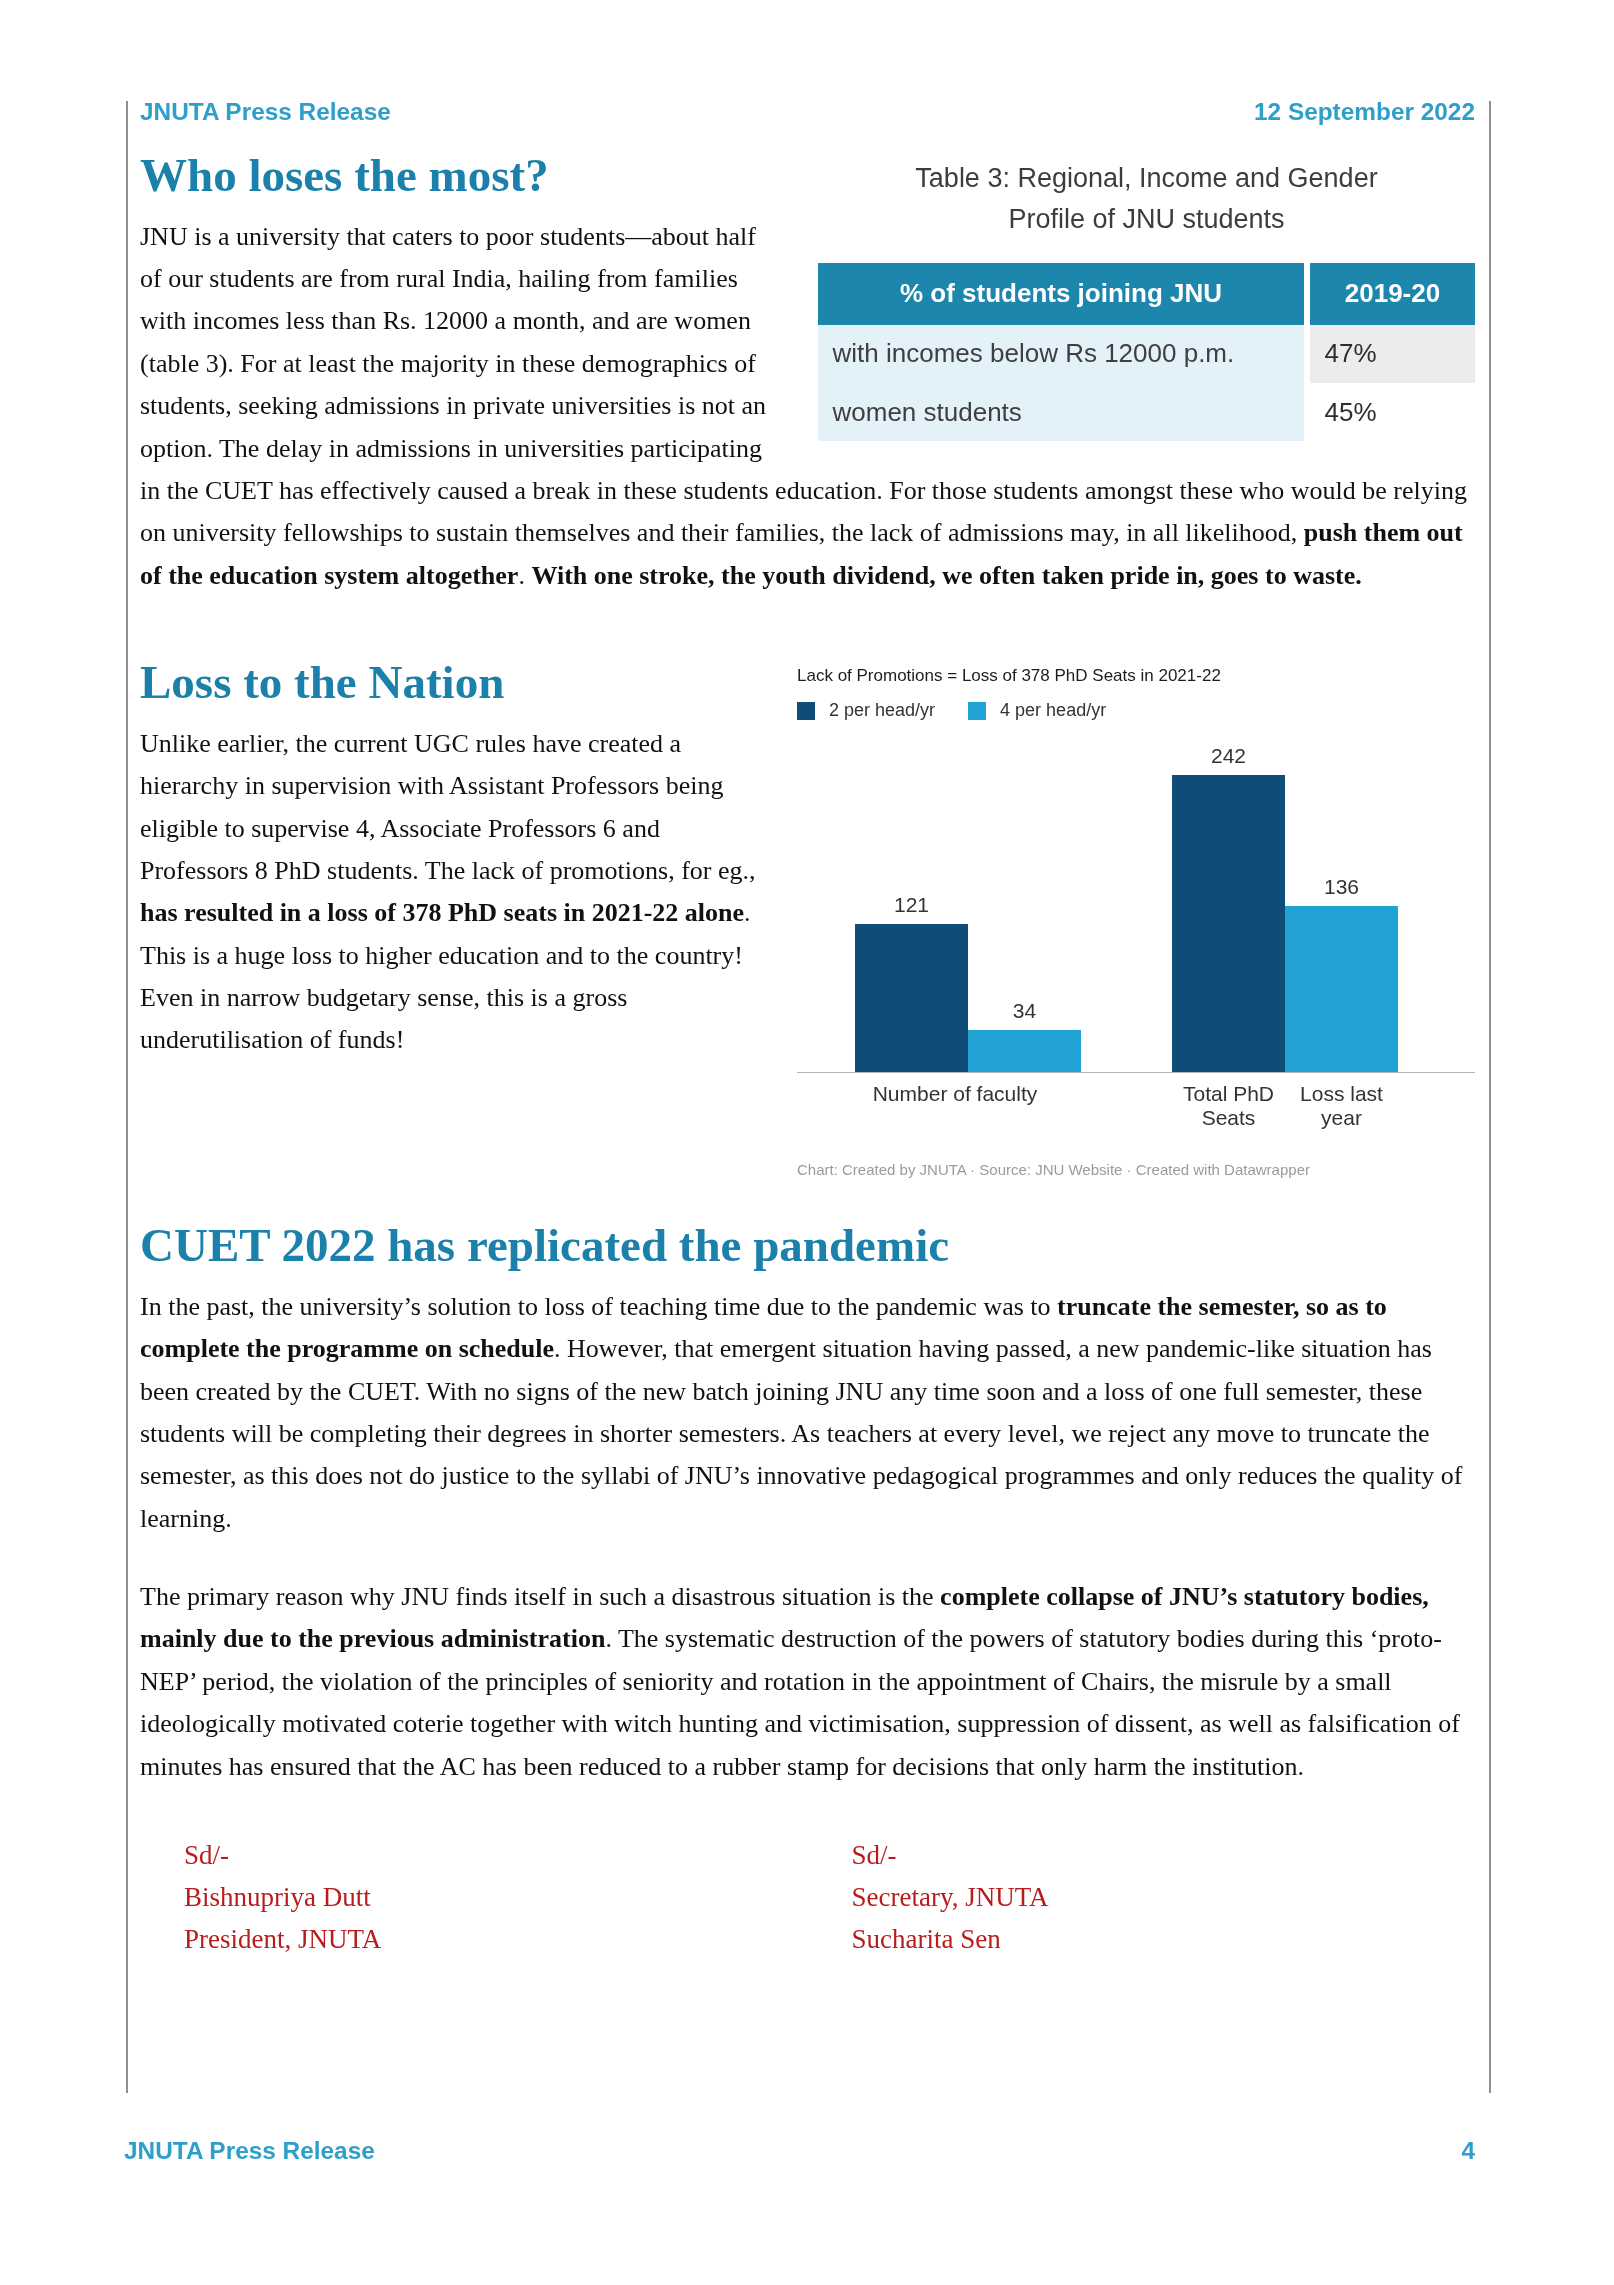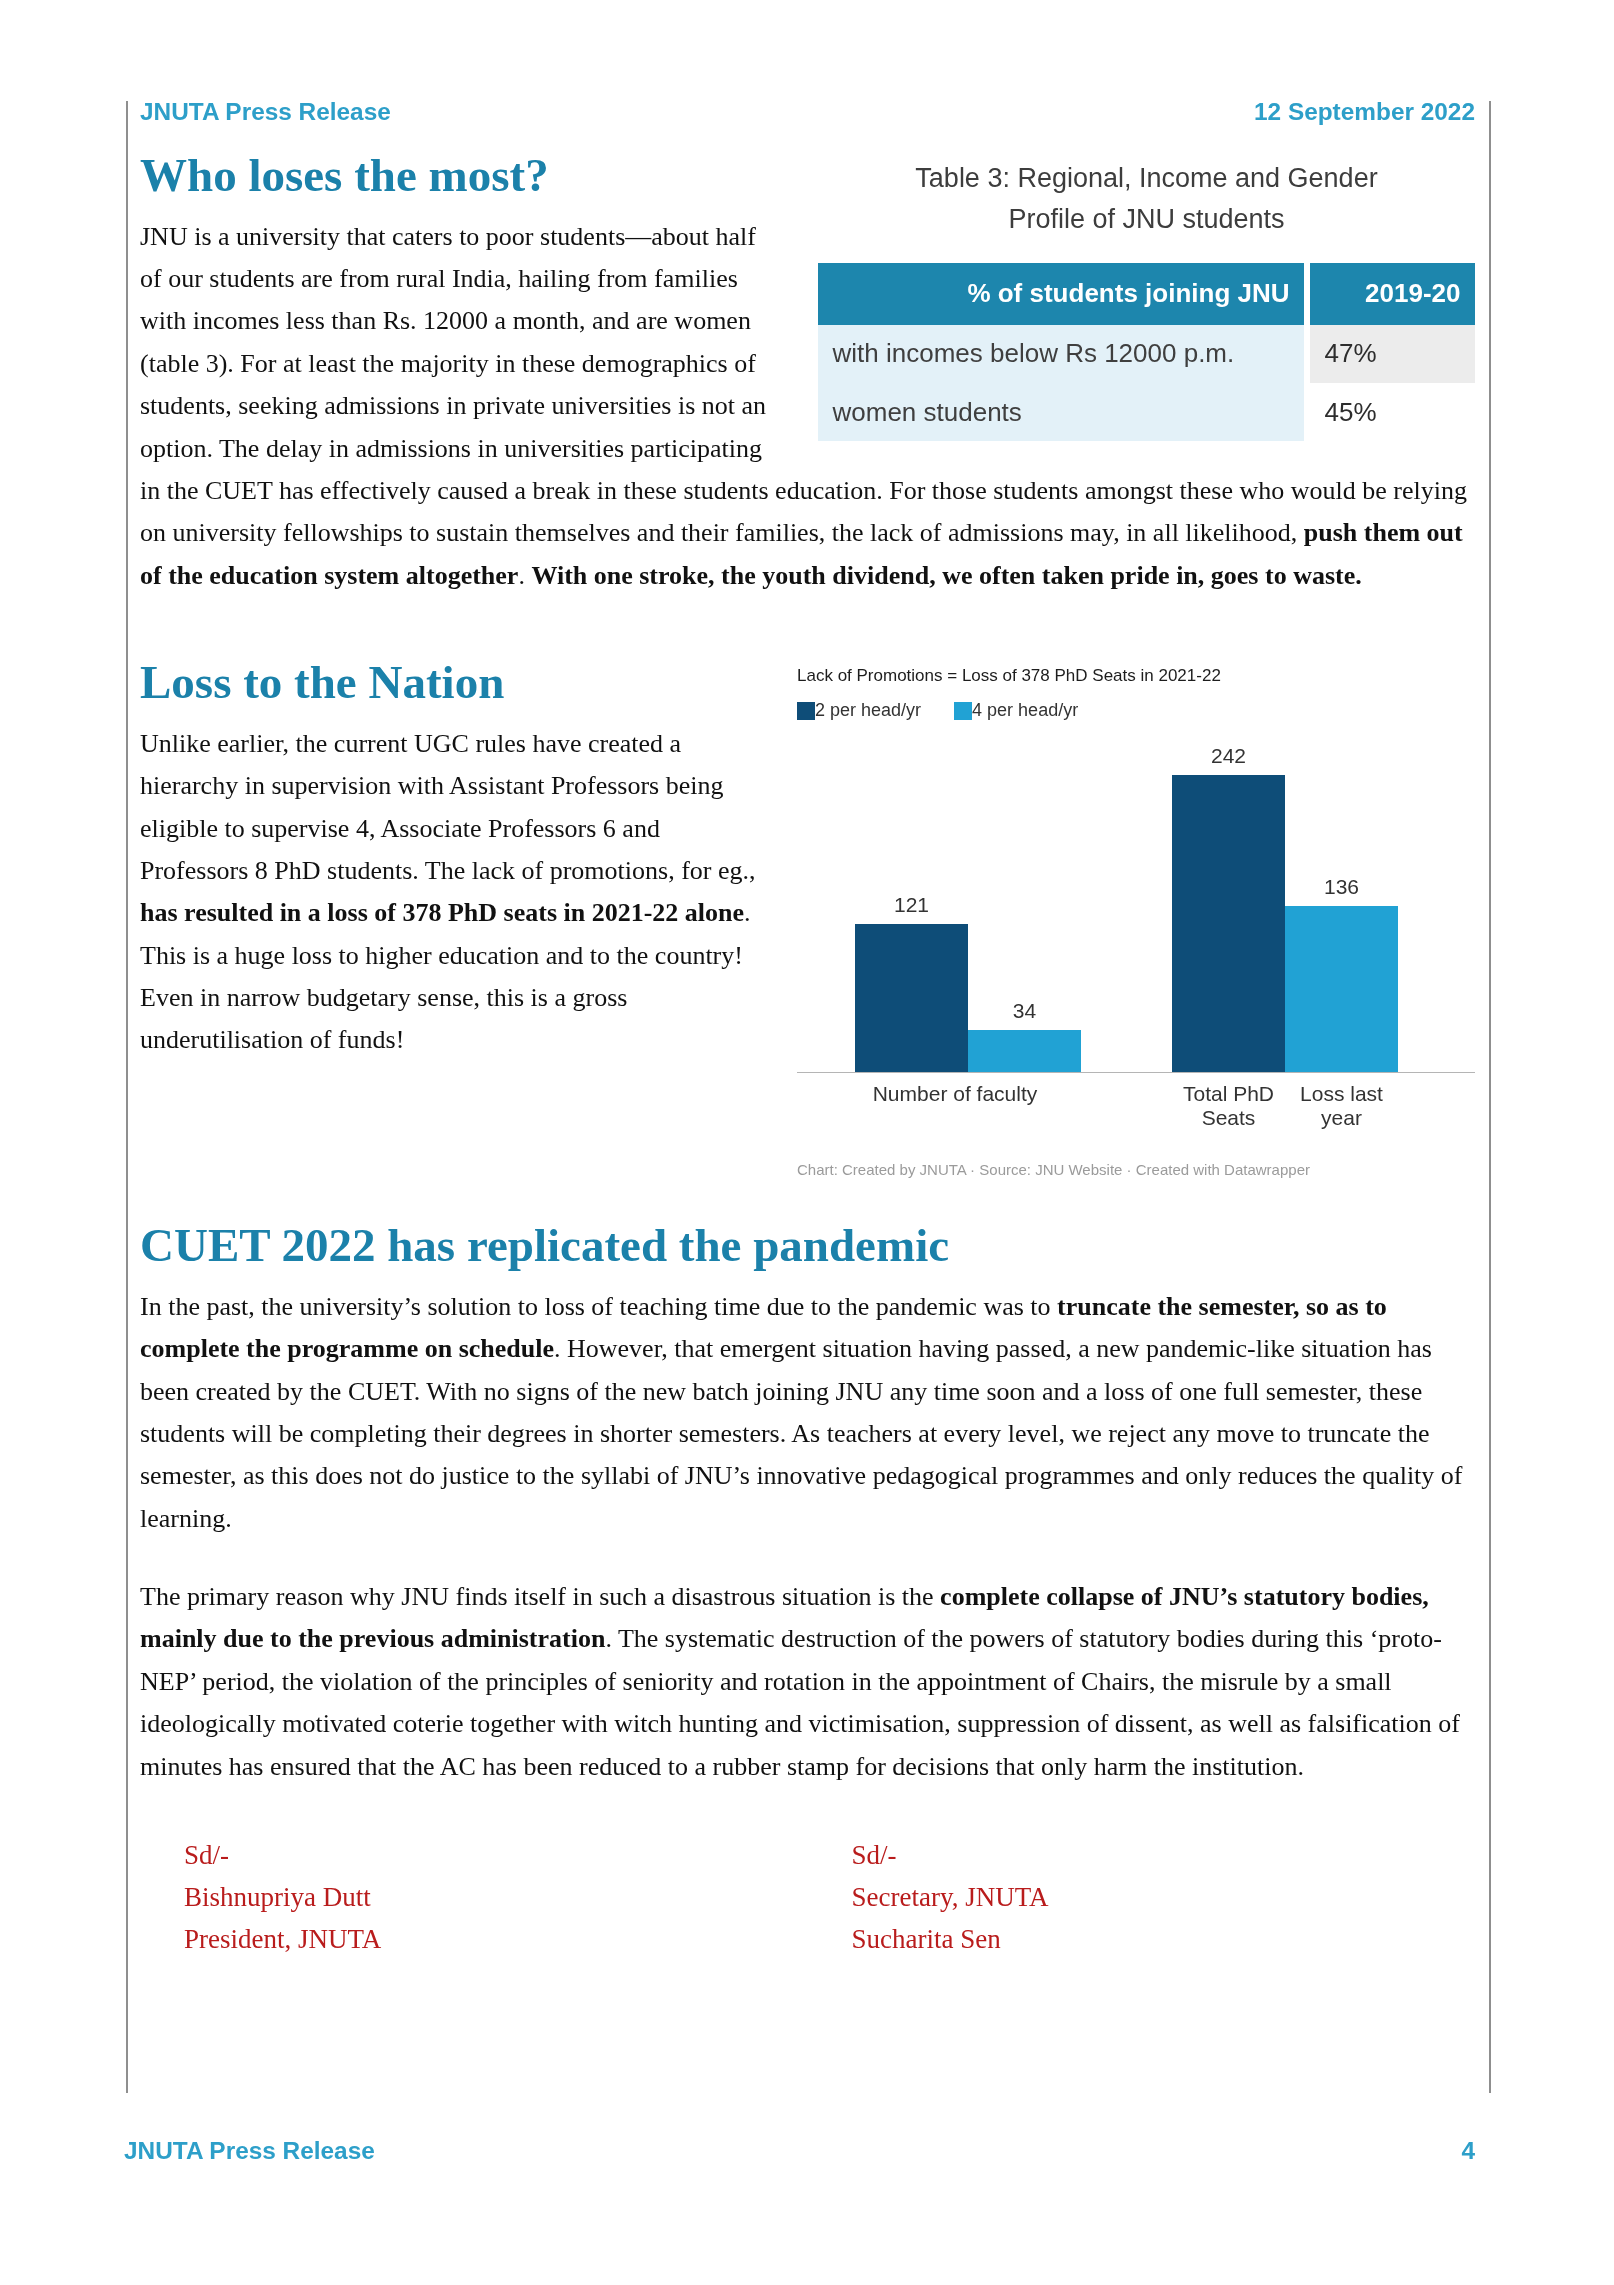--- a/index.html
+++ b/index.html
@@ -16,32 +16,32 @@
        font-family:"Liberation Sans",sans-serif;font-size:24.4px;font-weight:600;color:#2d9fc9;}
   
   h1{font-family:"Liberation Serif",serif;font-weight:bold;color:#1b81aa;
      font-size:47px;line-height:1.1;margin:23.5px 0 14.5px 0;}
   p.body{font-size:26px;line-height:1.63;margin:0 0 36px 0;color:#111;}
   p.body b{font-weight:bold;}
   
   .table-wrap{float:right;width:657px;margin:3.6px 0 23.5px 36px;font-family:"Liberation Sans",sans-serif;}
   .t3-title{font-size:27px;color:#3d3d3d;text-align:center;line-height:1.5;margin:5.4px 0 23.5px 0;}
   table.t3{width:100%;border-collapse:separate;border-spacing:0;}
-  table.t3 th{background:#1d86ad;color:#fff;font-size:26px;font-weight:bold;text-align:right;
+  table.t3 th{background:#1d86ad;color:#fff;font-size:26px;font-weight:bold;text-align:center;
               padding:15.4px 14.5px;}
   table.t3 th.val,table.t3 td.val{border-left:6.3px solid #fff;width:136px;}
   table.t3 td{font-size:26px;color:#3f3f3f;padding:13.6px 14.5px;}
   table.t3 td.lbl{background:#e3f1f8;}
   table.t3 td.val{background:#fff;color:#2d2d2d;}
   table.t3 tr.alt td.val{background:#ececec;}
   
   .chart{float:right;width:678px;margin:9px 0 18px 27px;font-family:"Liberation Sans",sans-serif;}
   .chart-title{font-size:17px;font-weight:normal;color:#1d1d1d;}
   .chart-legend{display:flex;gap:33px;margin:14.5px 0 0 0;}
-  .lg-item{display:flex;align-items:center;gap:0;font-size:18px;color:#333;}
+  .lg-item{display:flex;align-items:center;gap:14px;font-size:18px;color:#333;}
   .lg-swatch{width:18px;height:18px;display:inline-block;}
   .plot{display:flex;justify-content:space-between;align-items:flex-end;height:318px;
         padding:33px 77px 0 45px;border-bottom:1.8px solid #b5b5b5;}
   .bar-group{display:flex;align-items:flex-end;padding-left:13px;}
   .bar{width:113px;position:relative;}
   .bar-value{position:absolute;top:-31px;left:0;right:0;text-align:center;font-size:21px;color:#333;}
   .xrow{display:flex;justify-content:space-between;padding:9px 77px 0 45px;}
   .xgroup{width:226px;display:flex;}
   .xlab{font-size:21px;color:#333;text-align:center;}
   .xlab.full{width:100%;}

